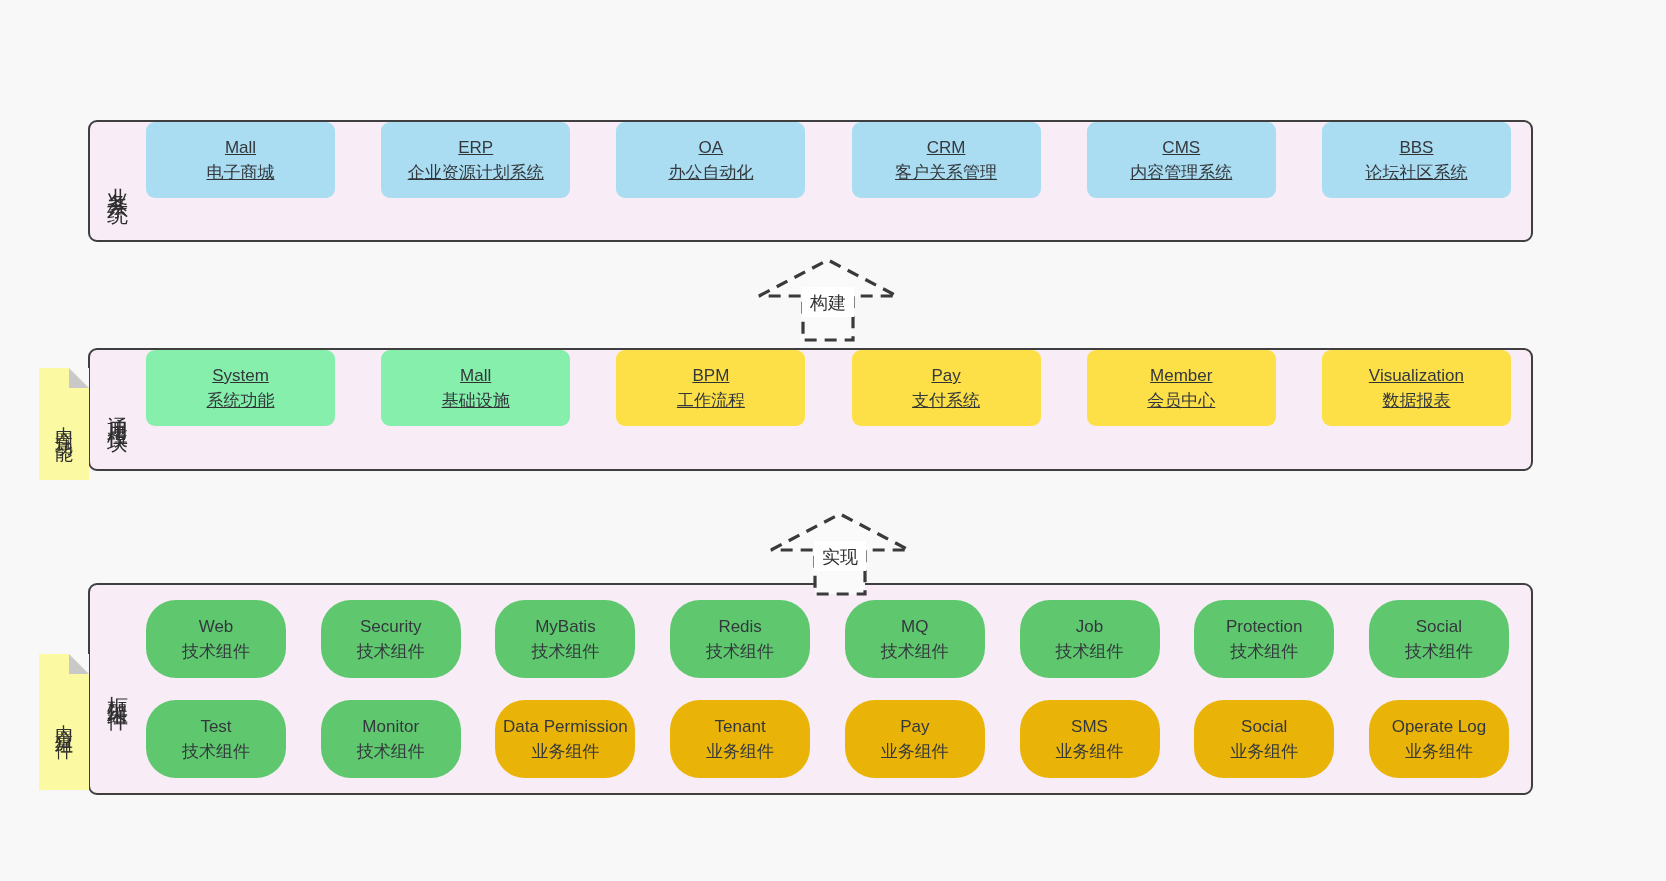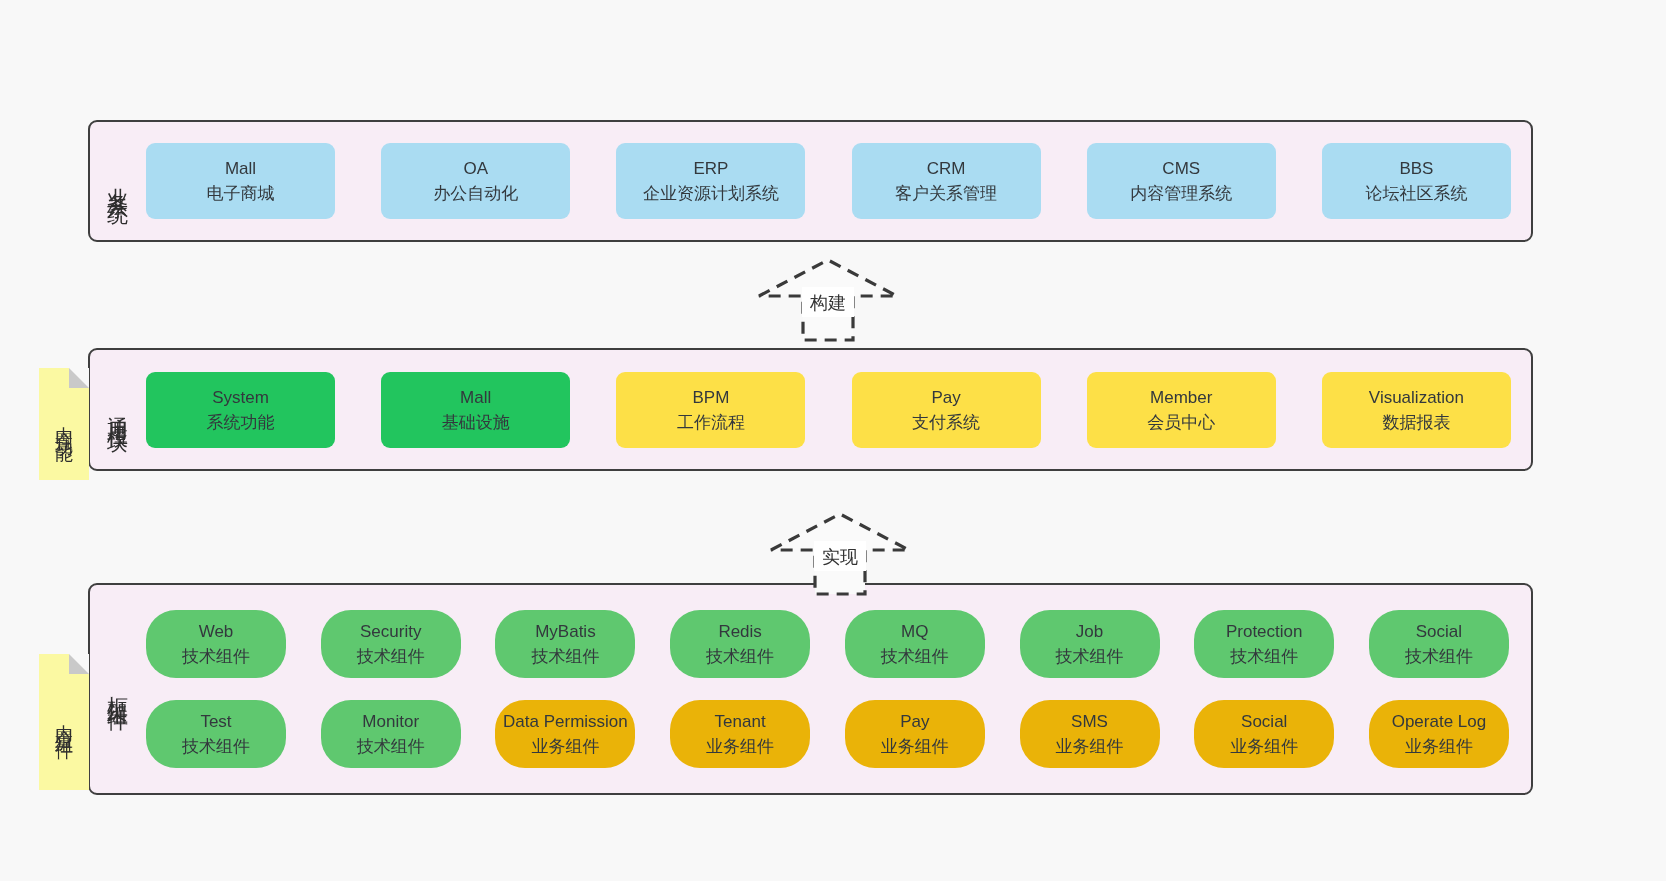--- a/index.html
+++ b/index.html
@@ -19,38 +19,39 @@
   #layer-components{top:583px;height:212px;}
 
   .layer-label{
     flex:0 0 56px;display:flex;align-items:center;justify-content:center;
   }
   .layer-label span{
     writing-mode:vertical-rl;text-orientation:upright;
     font-size:21px;letter-spacing:5px;color:#2e2e2e;line-height:1;
   }
   .boxes{
-    flex:1;display:flex;align-items:center;justify-content:space-between;
+    flex:1;display:flex;justify-content:space-between;
     padding:0 20px 0 0;
+    text-decoration:underline;
   }
   .boxes-col{
     flex:1;display:flex;flex-direction:column;justify-content:center;
     gap:22px;padding:0 22px 0 0;
   }
   .row{display:flex;justify-content:space-between;}
   .box{
     border-radius:9px;display:flex;flex-direction:column;
     align-items:center;justify-content:center;text-align:center;
     box-sizing:border-box;padding:2px 4px;
   }
   .box .nm,.box .sub{font-size:17px;line-height:25px;color:#33383d;}
   .box-lg{width:189px;height:76px;}
-  .box-sm{width:140px;height:68px;border-radius:30px;}
+  .box-sm{width:140px;height:78px;border-radius:30px;}
   .blue{background:#aadcf2;}
-  .red{background:#22c55e;}
+  .red{background:#86efac;}
   .pink{background:#fde047;}
   .green{background:#5fc86f;}
   .green-light{background:#eab308;}
 
   .sticky{
     position:absolute;width:50px;background:#fbf9a2;z-index:3;
     display:flex;align-items:center;justify-content:center;
   }
   #sticky-features{left:39px;top:368px;height:112px;}
   #sticky-components{left:39px;top:654px;height:136px;}
@@ -77,26 +78,26 @@
 <div class="layer" id="layer-business">
   <div class="layer-label">
       <span>业务系统</span>
     </div>
   <div class="boxes">
     <div class="box box-lg blue">
       <div class="nm">Mall</div>
       <div class="sub">电子商城</div>
     </div>
     <div class="box box-lg blue">
+      <div class="nm">ERP</div>
+      <div class="sub">企业资源计划系统</div>
+    </div>
+    <div class="box box-lg blue">
       <div class="nm">OA</div>
       <div class="sub">办公自动化</div>
-    </div>
-    <div class="box box-lg blue">
-      <div class="nm">ERP</div>
-      <div class="sub">企业资源计划系统</div>
     </div>
     <div class="box box-lg blue">
       <div class="nm">CRM</div>
       <div class="sub">客户关系管理</div>
     </div>
     <div class="box box-lg blue">
       <div class="nm">CMS</div>
       <div class="sub">内容管理系统</div>
     </div>
     <div class="box box-lg blue">

